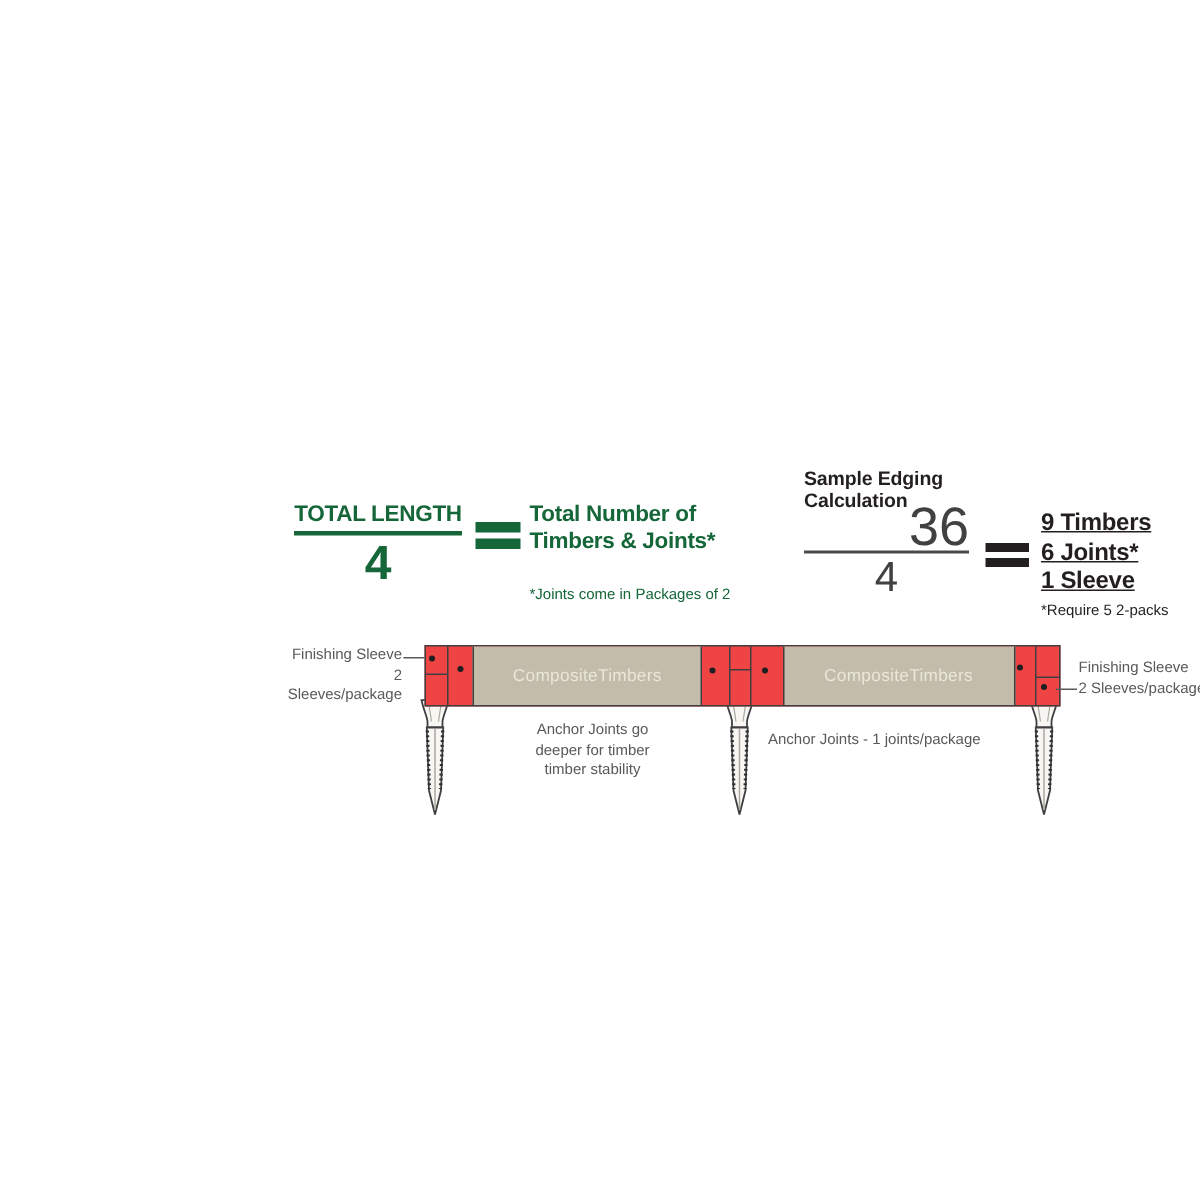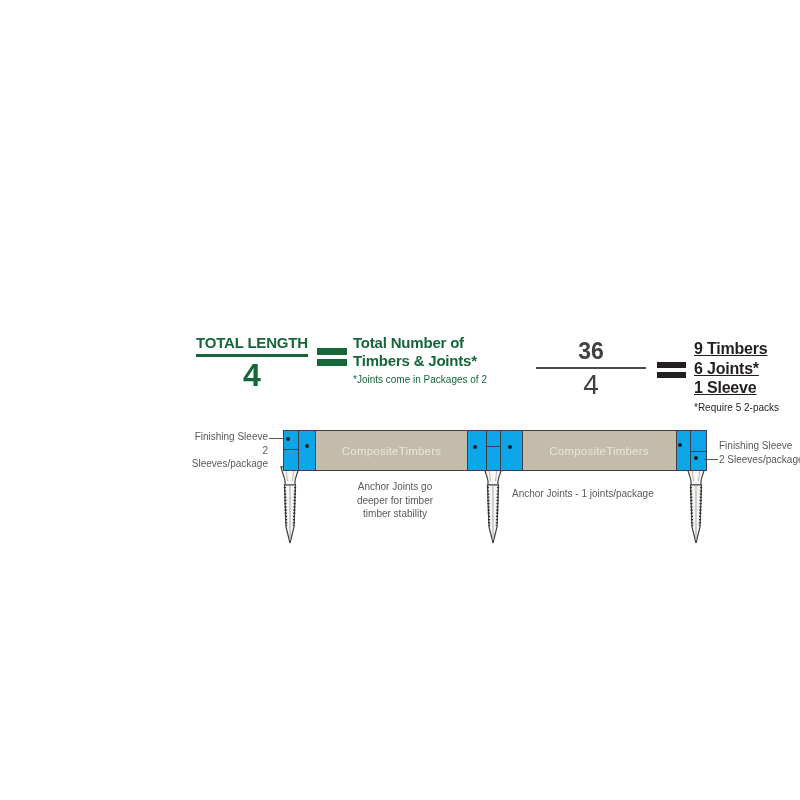--- a/index.html
+++ b/index.html
@@ -17,38 +17,38 @@
   .g-rule { left:196px; top:354px; width:112px; height:3px; background:#156638; }
   .g-den  { left:196px; top:359px; width:112px; text-align:center;
             font-size:32px; font-weight:bold; line-height:32px; color:#156638; }
   .equals { display:flex; flex-direction:column; }
   .equals .ebar { width:100%; }
   .equals-green { left:317px; top:348px; width:30px; }
   .equals-green .ebar { height:7px; background:#156638; }
   .equals-green .ebar + .ebar { margin-top:4px; }
   .g-result { left:353px; top:334px; color:#156638; }
   .g-result .line { font-size:15px; font-weight:bold; line-height:17.5px; letter-spacing:-0.2px; }
-  .g-result .foot { margin-top:5px; font-size:10px; line-height:11px; }
+  .g-result .foot { margin-top:22px; font-size:10px; line-height:11px; }
 
   
   .s-title { left:536px; top:311px; width:160px; font-size:13px; font-weight:bold;
              color:#231f20; letter-spacing:-0.1px; }
   .s-frac  { left:536px; top:337px; width:110px; text-align:center; color:#414042; }
-  .s-num   { font-size:23px; font-weight:700; line-height:28px; }
+  .s-num   { font-size:36px; font-weight:400; line-height:28px;text-align:right; }
   .s-rule  { height:2px; background:#4a4a4c; margin-top:2px; }
   .s-den   { font-size:28px; font-weight:400; line-height:29px; margin-top:1px; }
   .equals-black { left:657px; top:362px; width:29px; }
   .equals-black .ebar { height:6px; background:#231f20; }
   .equals-black .ebar + .ebar { margin-top:4px; }
   .s-result { left:694px; top:339px; color:#231f20; }
   .s-result .line { font-size:16px; font-weight:bold; line-height:19.5px; letter-spacing:-0.2px;text-decoration:underline; }
   .s-result .foot { margin-top:4px; font-size:10px; line-height:11px; font-weight:normal; color:#231f20; }
 
   
-  .bar { left:283px; top:430px; width:422px; height:39px; background:#0ea5e9;
+  .bar { left:283px; top:430px; width:422px; height:39px; background:#ef4444;
          border:1.5px solid #3f3f42; z-index:2; }
   .bar .vline { position:absolute; top:0; bottom:0; width:1px; background:#3f3f42; }
   .bar .hline { position:absolute; height:1px; background:#3f3f42; }
   .timber { position:absolute; top:0; bottom:0; background:#c3bcab;
             border-left:1px solid #3f3f42; border-right:1px solid #3f3f42;
             display:flex; align-items:center; justify-content:center; }
   .timber .t-label { color:#e9e6da; font-size:11.5px; letter-spacing:0.2px; }
   .dot { position:absolute; width:4px; height:4px; border-radius:50%; background:#1f1f21; }
 
   .screw { position:absolute; width:26px; height:78px; z-index:1; }
@@ -78,20 +78,21 @@
     <div class="ebar"></div>
     <div class="ebar"></div>
   </div>
 
   <div class="abs g-result">
     <div class="line">Total Number of</div>
     <div class="line">Timbers &amp; Joints*</div>
     <div class="foot">*Joints come in Packages of 2</div>
   </div>
 
+  <div class="abs s-title">Sample Edging Calculation</div>
 
   <div class="abs s-frac">
     <div class="s-num">36</div>
     <div class="s-rule"></div>
     <div class="s-den">4</div>
   </div>
 
   <div class="abs equals equals-black">
     <div class="ebar"></div>
     <div class="ebar"></div>

